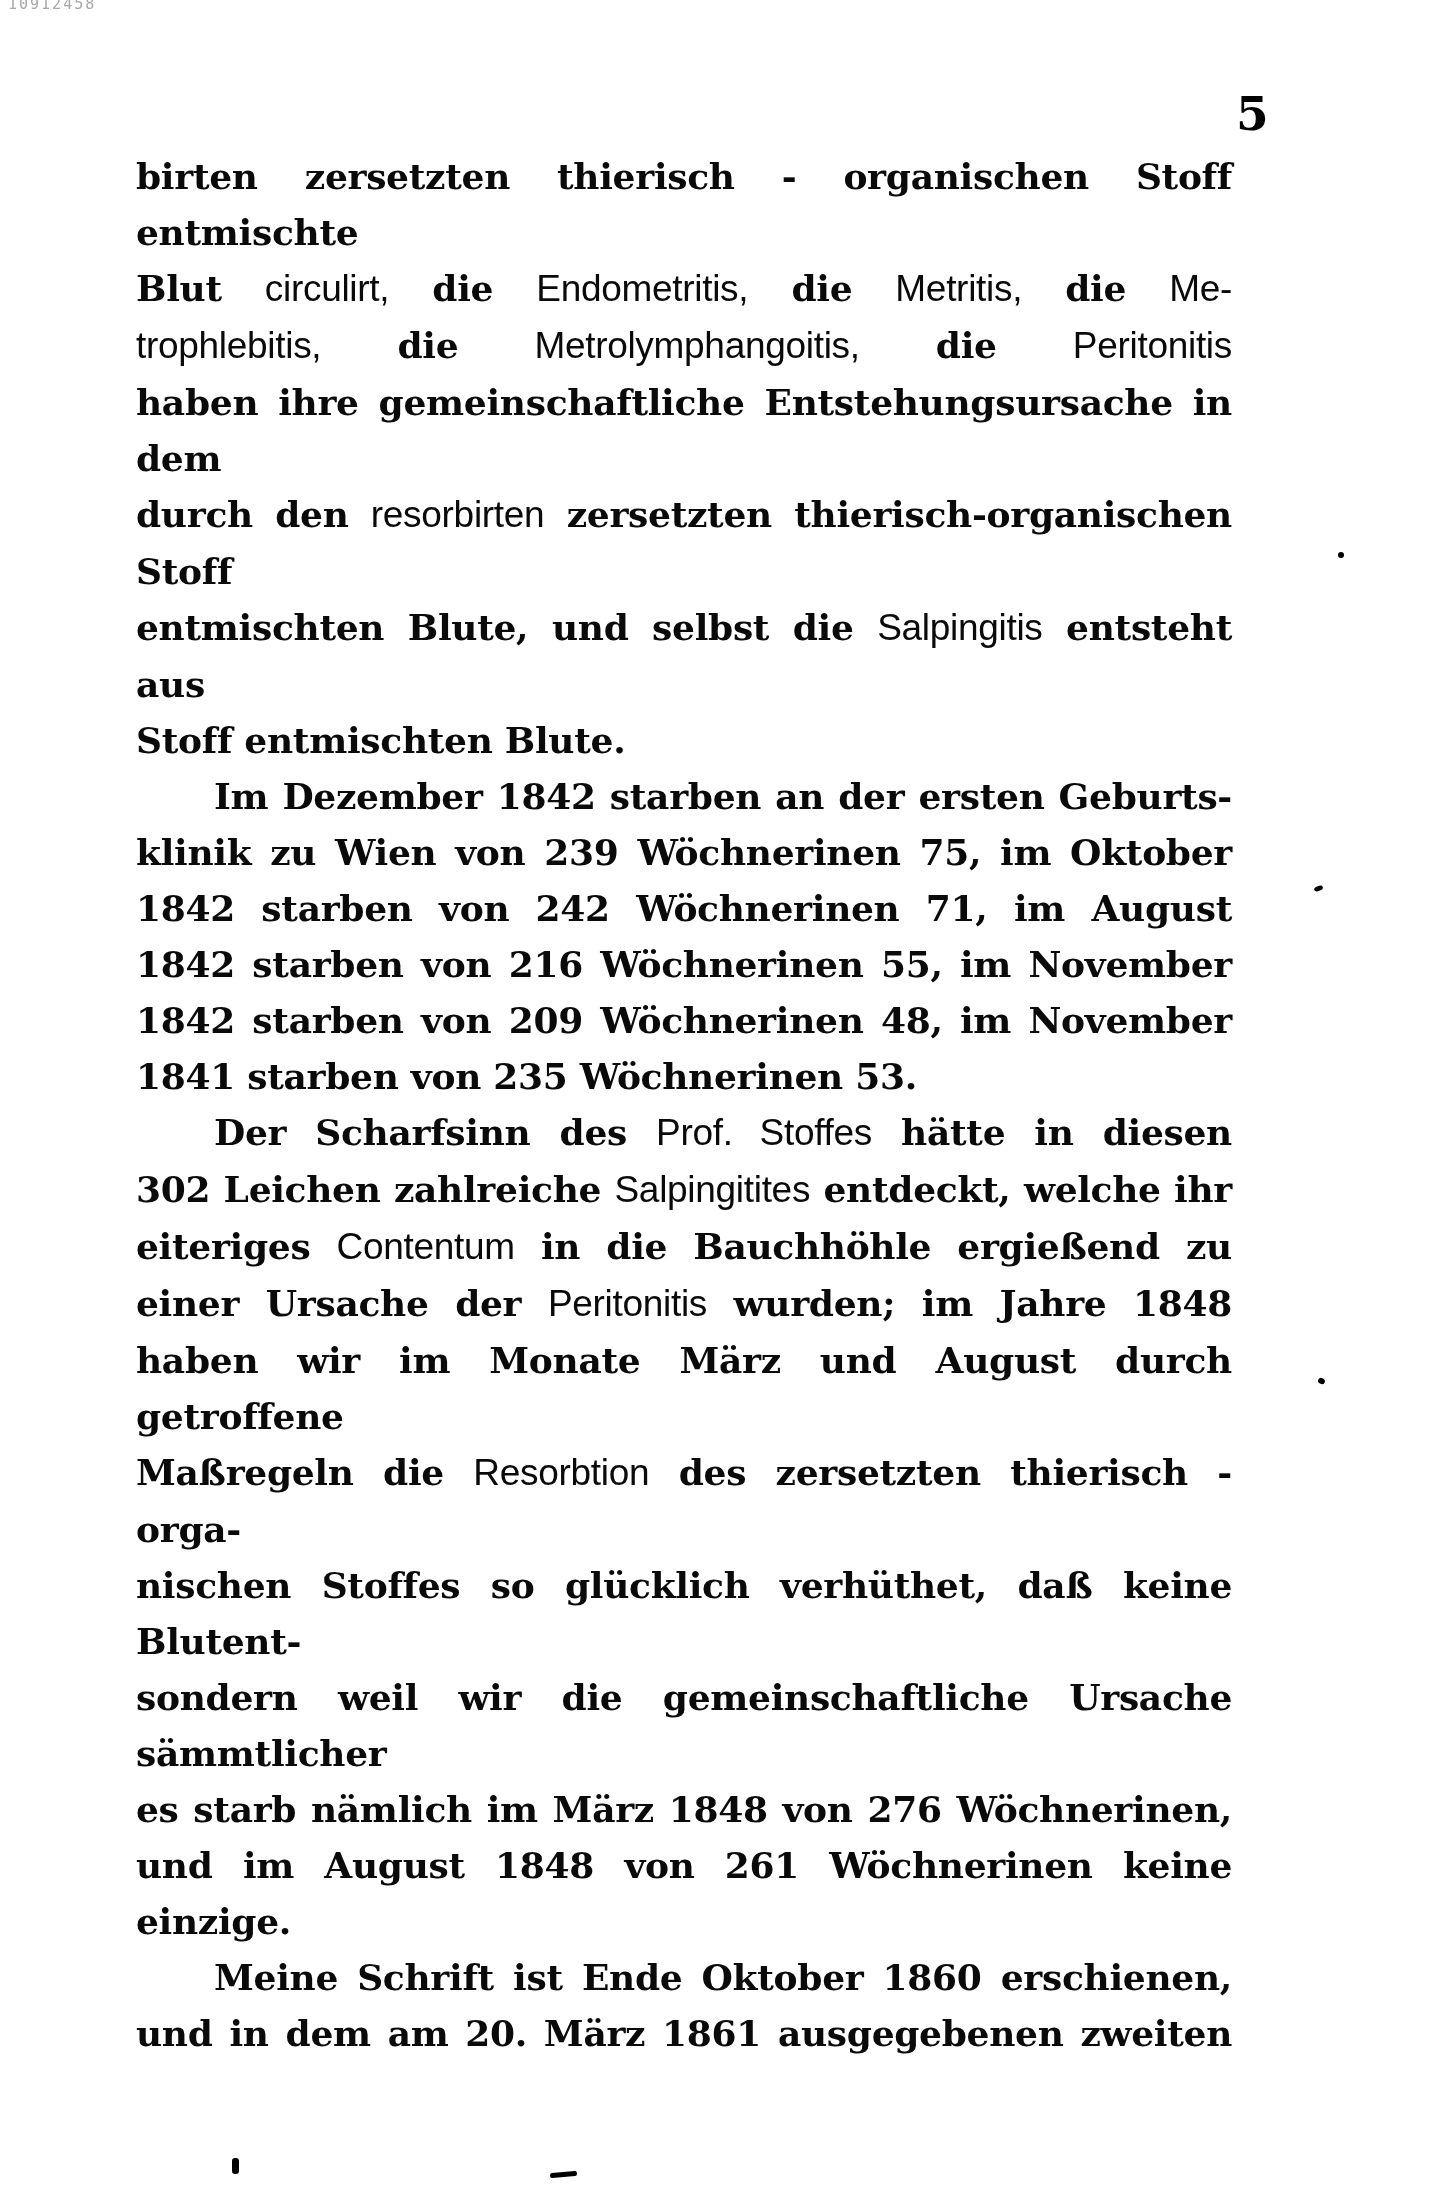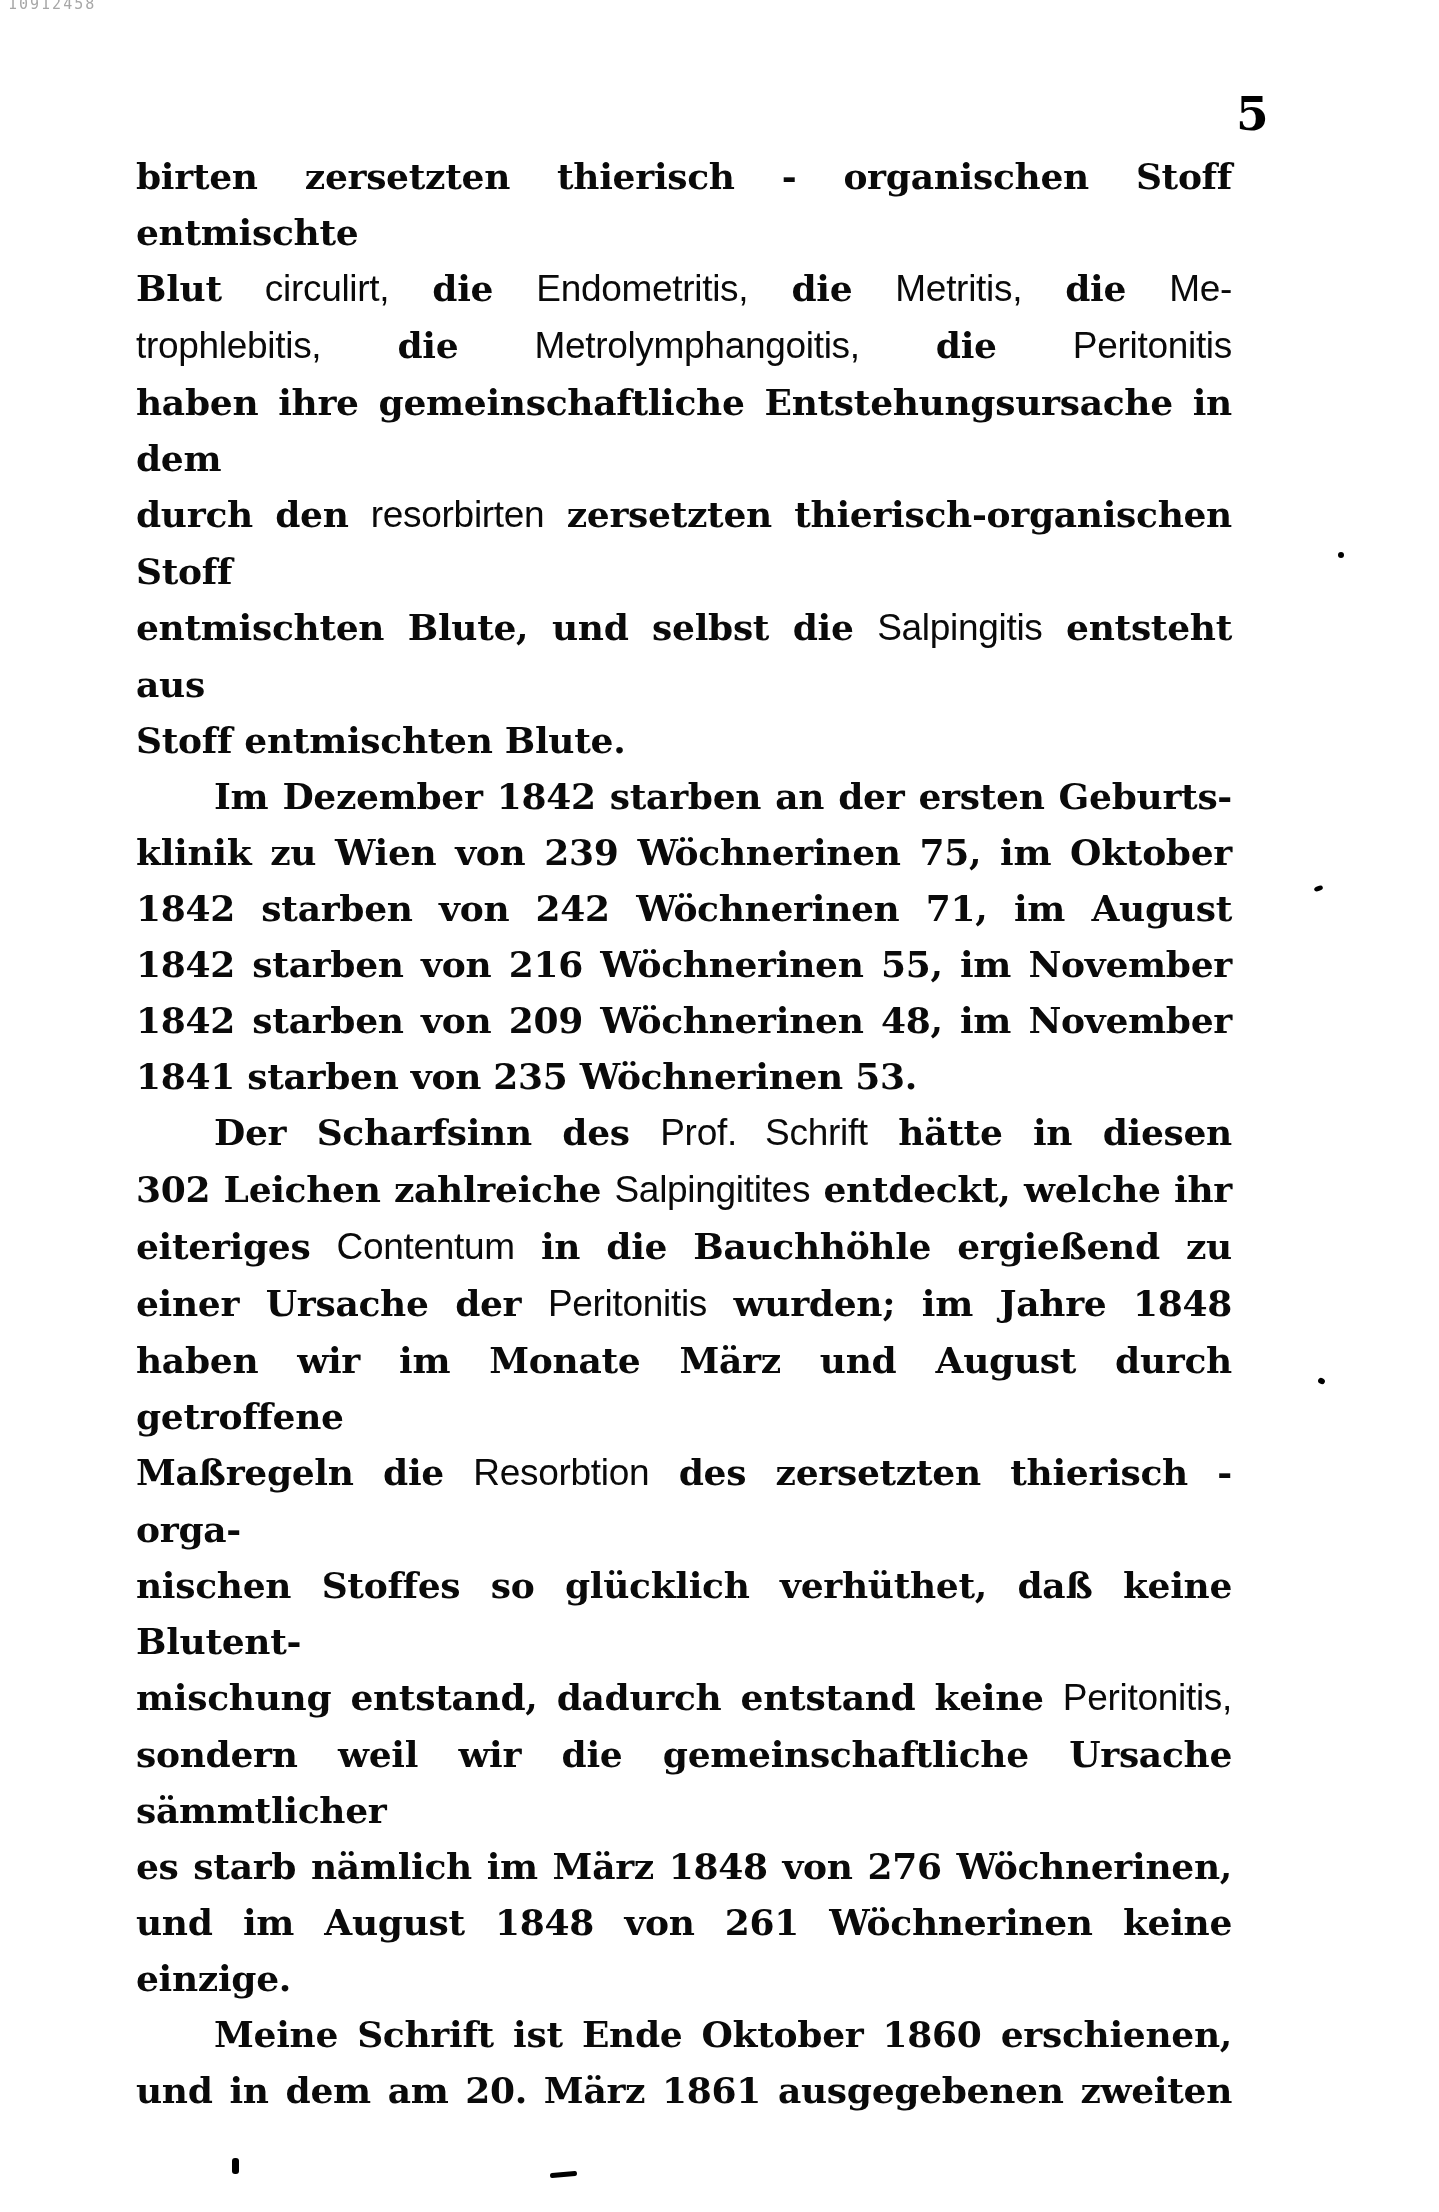--- a/index.html
+++ b/index.html
@@ -74,28 +74,27 @@
       <div class="line"><span class="seg-fraktur">haben ihre gemeinschaftliche Entstehungsursache in dem</span></div>
       <div class="line"><span class="seg-fraktur">durch den </span><span class="seg-antiqua">resorbirten</span><span class="seg-fraktur"> zersetzten thierisch-organischen Stoff</span></div>
       <div class="line"><span class="seg-fraktur">entmischten Blute, und selbst die </span><span class="seg-antiqua">Salpingitis</span><span class="seg-fraktur"> entsteht aus</span></div>
       <div class="line no-just"><span class="seg-fraktur">Stoff entmischten Blute.</span></div>
       <div class="line indent"><span class="seg-fraktur">Im Dezember 1842 starben an der ersten Geburts-</span></div>
       <div class="line"><span class="seg-fraktur">klinik zu Wien von 239 Wöchnerinen 75, im Oktober</span></div>
       <div class="line"><span class="seg-fraktur">1842 starben von 242 Wöchnerinen 71, im August</span></div>
       <div class="line"><span class="seg-fraktur">1842 starben von 216 Wöchnerinen 55, im November</span></div>
       <div class="line"><span class="seg-fraktur">1842 starben von 209 Wöchnerinen 48, im November</span></div>
       <div class="line no-just"><span class="seg-fraktur">1841 starben von 235 Wöchnerinen 53.</span></div>
-      <div class="line indent"><span class="seg-fraktur">Der Scharfsinn des </span><span class="seg-antiqua">Prof. Schrift</span><span class="seg-fraktur"> hätte in diesen</span></div>
+      <div class="line indent"><span class="seg-fraktur">Der Scharfsinn des </span><span class="seg-antiqua">Prof. Stoffes</span><span class="seg-fraktur"> hätte in diesen</span></div>
       <div class="line"><span class="seg-fraktur">302 Leichen zahlreiche </span><span class="seg-antiqua">Salpingitites</span><span class="seg-fraktur"> entdeckt, welche ihr</span></div>
       <div class="line"><span class="seg-fraktur">eiteriges </span><span class="seg-antiqua">Contentum</span><span class="seg-fraktur"> in die Bauchhöhle ergießend zu</span></div>
       <div class="line"><span class="seg-fraktur">einer Ursache der </span><span class="seg-antiqua">Peritonitis</span><span class="seg-fraktur"> wurden; im Jahre 1848</span></div>
       <div class="line"><span class="seg-fraktur">haben wir im Monate März und August durch getroffene</span></div>
       <div class="line"><span class="seg-fraktur">Maßregeln die </span><span class="seg-antiqua">Resorbtion</span><span class="seg-fraktur"> des zersetzten thierisch - orga-</span></div>
       <div class="line"><span class="seg-fraktur">nischen Stoffes so glücklich verhüthet, daß keine Blutent-</span></div>
-      <div class="line"><span class="seg-fraktur">mischung entstand, dadurch entstand keine </span><span class="seg-antiqua">Peritonitis,</span></div>
       <div class="line"><span class="seg-fraktur">sondern weil wir die gemeinschaftliche Ursache sämmtlicher</span></div>
       <div class="line"><span class="seg-fraktur">es starb nämlich im März 1848 von 276 Wöchnerinen,</span></div>
       <div class="line"><span class="seg-fraktur">und im August 1848 von 261 Wöchnerinen keine einzige.</span></div>
       <div class="line indent"><span class="seg-fraktur">Meine Schrift ist Ende Oktober 1860 erschienen,</span></div>
       <div class="line"><span class="seg-fraktur">und in dem am 20. März 1861 ausgegebenen zweiten</span></div>
     </div>
 
   <span class="ink-speck speck-1"></span>
   <span class="ink-speck speck-2"></span>
   <span class="ink-speck speck-3"></span>

